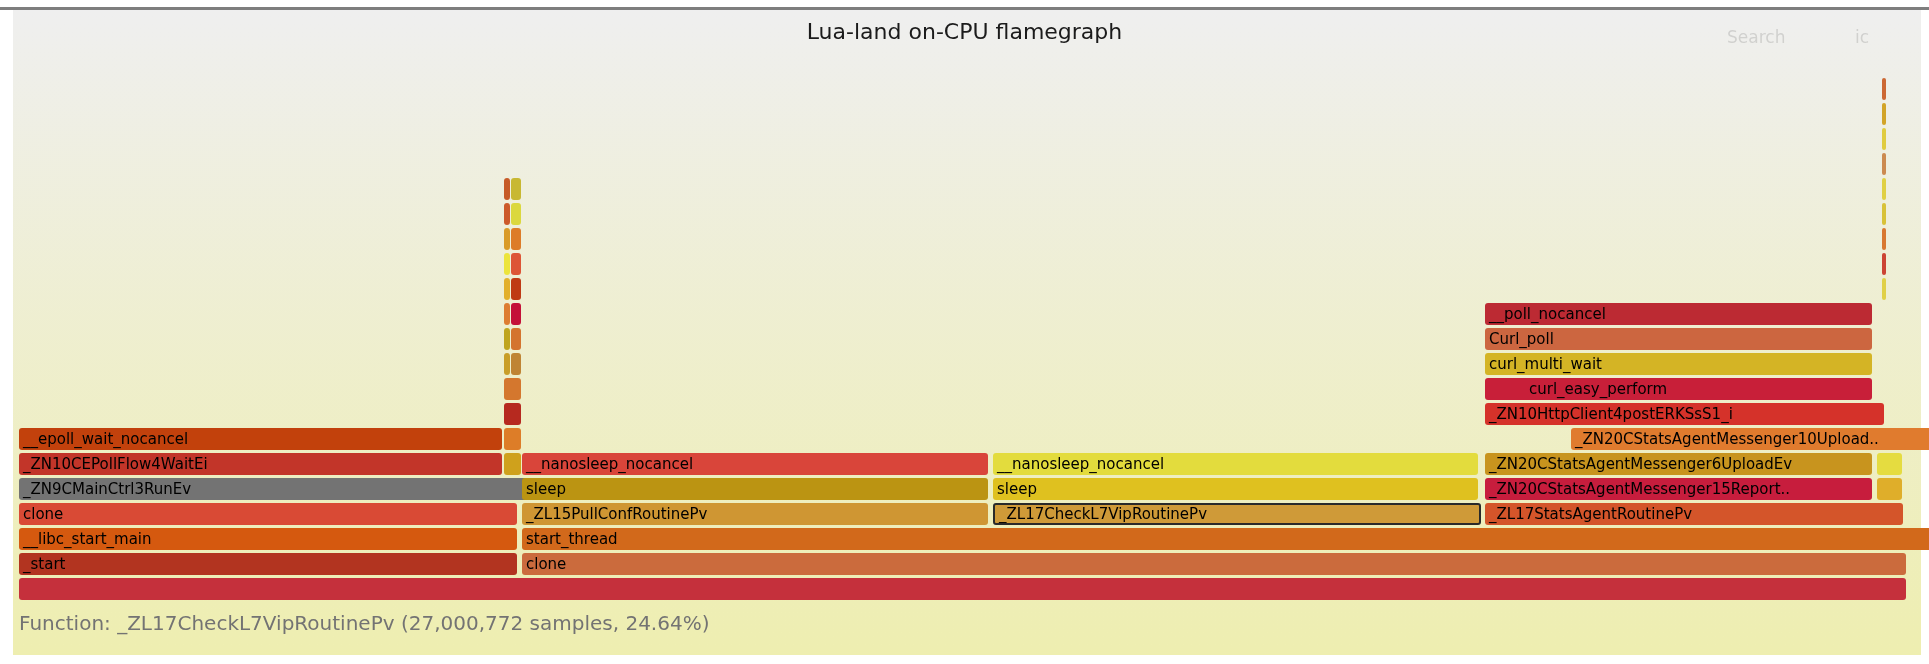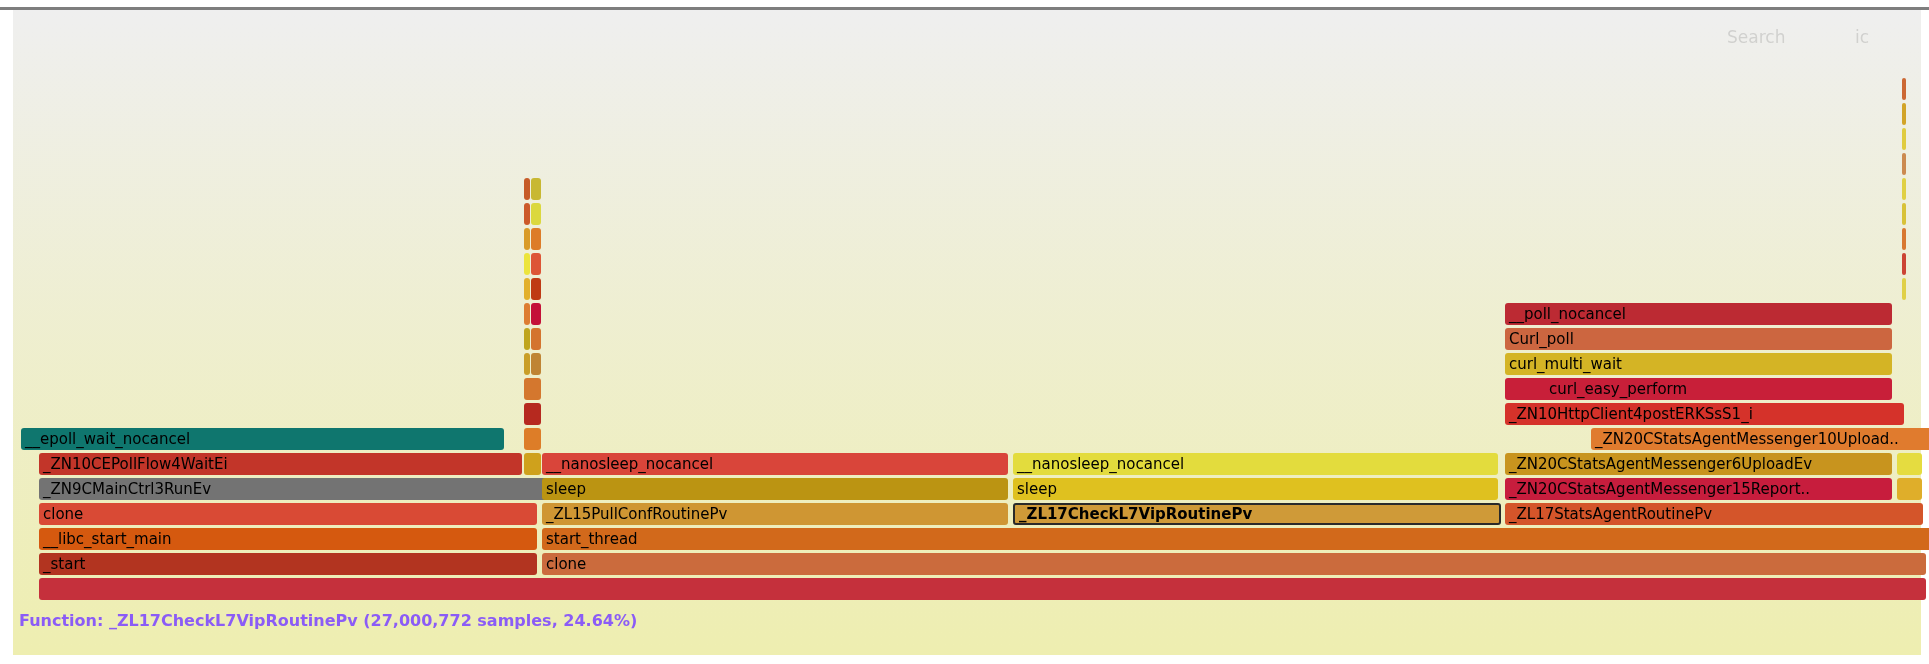--- a/index.html
+++ b/index.html
@@ -7,30 +7,31 @@
   .stage { position:relative; width:1929px; height:664px; overflow:hidden; background:#ffffff; }
   .top-rule { position:absolute; left:0; top:7px; width:1929px; height:3px; background:#7e7e7e; }
   .flame-bg { position:absolute; left:13px; top:10px; width:1908px; height:645px;
               background:linear-gradient(#efefef, #eeeeb0); }
   .fg-title { position:absolute; top:19px; left:0; width:1929px; text-align:center;
               font-size:22px; color:#1b1b1b; }
   .fg-search { position:absolute; top:27px; left:1727px; font-size:17px; color:rgba(70,70,70,0.18); cursor:pointer; }
   .fg-ic { position:absolute; top:27px; left:1855px; font-size:17px; color:rgba(70,70,70,0.18); }
   .frame { position:absolute; height:22px; border-radius:3px; box-sizing:border-box;
            font-size:15px; line-height:22px; color:#000; padding-left:4px;
-           overflow:hidden; white-space:nowrap; cursor:pointer;margin-left:20px; }
-  .frame.highlight { border:2px solid #2a2a2a; line-height:18px; font-weight:bold; }
-  .status { position:absolute; left:19px; top:611px; font-size:16px; color:#8b5cf6;font-weight:bold; }
+           overflow:hidden; white-space:nowrap; cursor:pointer; }
+  .frame.highlight { border:2px solid #2a2a2a; line-height:18px; font-weight:normal; }
+  .status { position:absolute; left:19px; top:611px; font-size:20px; color:#737373; }
 </style>
 </head>
 <body>
 
 <div class="stage">
   <div class="top-rule"></div>
   <div class="flame-bg"></div>
+  <div class="fg-title">Lua-land on-CPU flamegraph</div>
   <div class="fg-search">Search</div>
   <div class="fg-ic">ic</div>
   <div id="frames">
       <div class="frame" style="left: 19px; top: 578px; width: 1887px; background: rgb(197, 48, 60);"></div>
       <div class="frame" style="left: 19px; top: 553px; width: 498px; background: rgb(178, 52, 32);">_start</div>
       <div class="frame" style="left: 522px; top: 553px; width: 1384px; background: rgb(203, 107, 61);">clone</div>
       <div class="frame" style="left: 19px; top: 528px; width: 498px; background: rgb(213, 89, 15);">__libc_start_main</div>
       <div class="frame" style="left: 522px; top: 528px; width: 1664px; background: rgb(210, 105, 27);">start_thread</div>
       <div class="frame" style="left: 19px; top: 503px; width: 498px; background: rgb(217, 74, 53);">clone</div>
       <div class="frame" style="left: 522px; top: 503px; width: 466px; background: rgb(207, 150, 51);">_ZL15PullConfRoutinePv</div>
@@ -40,21 +41,21 @@
       <div class="frame" style="left: 522px; top: 478px; width: 466px; background: rgb(187, 148, 18);">sleep</div>
       <div class="frame" style="left: 993px; top: 478px; width: 485px; background: rgb(223, 193, 31);">sleep</div>
       <div class="frame" style="left: 1485px; top: 478px; width: 387px; background: rgb(199, 29, 61);">_ZN20CStatsAgentMessenger15Report..</div>
       <div class="frame" style="left: 1877px; top: 478px; width: 25px; background: rgb(223, 174, 42);"></div>
       <div class="frame" style="left: 19px; top: 453px; width: 483px; background: rgb(194, 53, 41);">_ZN10CEPollFlow4WaitEi</div>
       <div class="frame" style="left: 504px; top: 453px; width: 17px; background: rgb(207, 161, 28);"></div>
       <div class="frame" style="left: 522px; top: 453px; width: 466px; background: rgb(217, 69, 58);">__nanosleep_nocancel</div>
       <div class="frame" style="left: 993px; top: 453px; width: 485px; background: rgb(227, 220, 61);">__nanosleep_nocancel</div>
       <div class="frame" style="left: 1485px; top: 453px; width: 387px; background: rgb(200, 148, 30);">_ZN20CStatsAgentMessenger6UploadEv</div>
       <div class="frame" style="left: 1877px; top: 453px; width: 25px; background: rgb(229, 220, 64);"></div>
-      <div class="frame" style="left: 1px; top: 428px; width: 483px; background: #0f766e;">__epoll_wait_nocancel</div>
+      <div class="frame" style="left: 19px; top: 428px; width: 483px; background: #c2410c;">__epoll_wait_nocancel</div>
       <div class="frame" style="left: 504px; top: 428px; width: 17px; background: rgb(221, 125, 40);"></div>
       <div class="frame" style="left: 1571px; top: 428px; width: 399px; background: rgb(224, 123, 46);">_ZN20CStatsAgentMessenger10Upload..</div>
       <div class="frame" style="left: 504px; top: 403px; width: 17px; background: rgb(182, 41, 31);"></div>
       <div class="frame" style="left: 1485px; top: 403px; width: 399px; background: rgb(213, 50, 42);">_ZN10HttpClient4postERKSsS1_i</div>
       <div class="frame" style="left: 504px; top: 378px; width: 17px; background: rgb(212, 119, 46);"></div>
       <div class="frame" style="left: 1485px; top: 378px; width: 387px; background: rgb(200, 31, 57); padding-left: 44px;">curl_easy_perform</div>
       <div class="frame" style="left: 504px; top: 353px; width: 6px; background: rgb(201, 158, 40);"></div>
       <div class="frame" style="left: 511px; top: 353px; width: 10px; background: rgb(191, 132, 52);"></div>
       <div class="frame" style="left: 1485px; top: 353px; width: 387px; background: rgb(212, 180, 37);">curl_multi_wait</div>
       <div class="frame" style="left: 504px; top: 328px; width: 6px; background: rgb(191, 165, 30);"></div>

